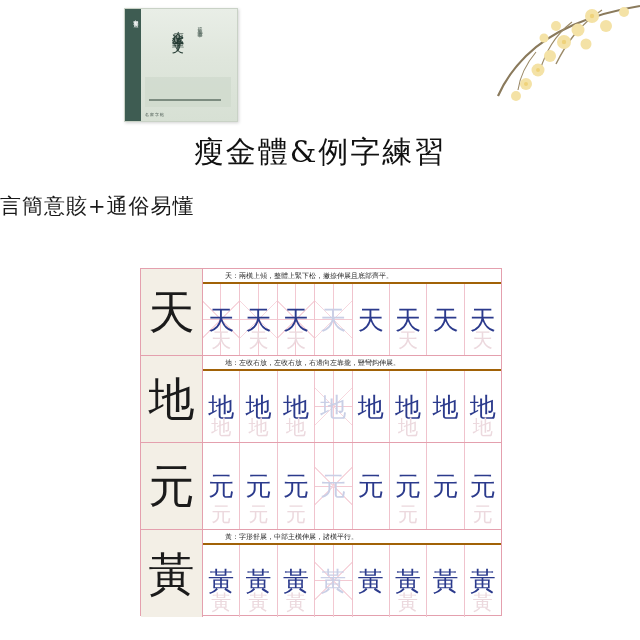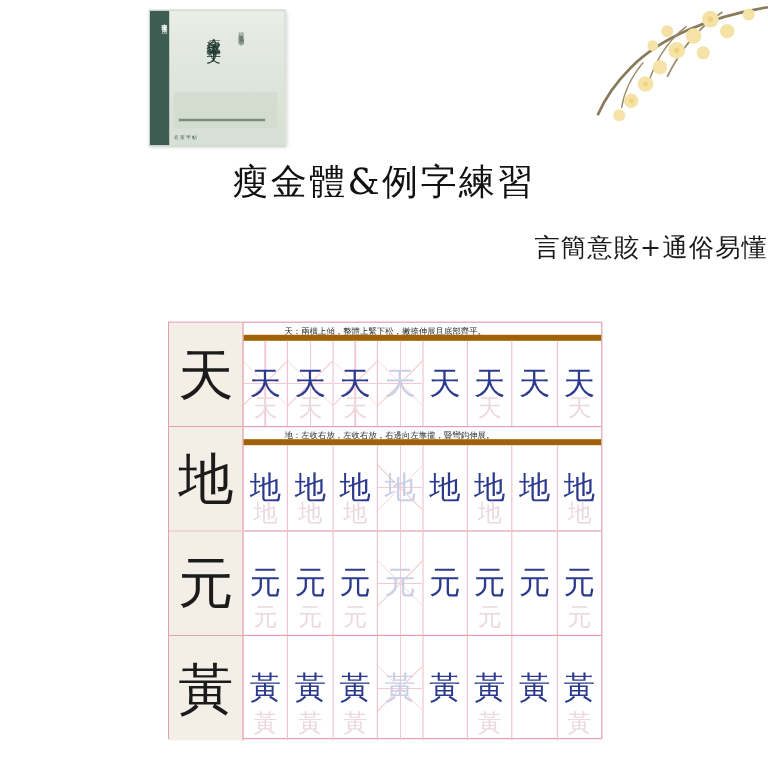--- a/index.html
+++ b/index.html
@@ -115,21 +115,21 @@
     font-family: "DejaVu Serif", serif;
     font-size: 30px;
     letter-spacing: 2px;
     color: #111111;
   }
   .hero-subtitle {
     position: absolute;
     top: 192px;
     left: 0;
     width: 640px;
-    text-align: right;
+    text-align: left;
     font-family: "DejaVu Serif", serif;
     font-size: 21px;
     letter-spacing: 1px;
     color: #1a1a1a;
   }
 
   
   .sheet {
     position: absolute;
     left: 140px;
@@ -169,22 +169,22 @@
     flex: 1;
     display: flex;
     flex-direction: column;
     box-sizing: border-box;
   }
   .tip {
     height: 15px;
     line-height: 15px;
     font-size: 7px;
     color: #2b2b2b;
-    padding-left: 34px;
-    border-bottom: 5px solid #a16207;
+    padding-left: 22px;
+    border-bottom: 2px solid #a16207;
     white-space: nowrap;
     overflow: hidden;
     box-sizing: border-box;
   }
   .cells {
     flex: 1;
     display: flex;
   }
   .cell {
     flex: 1 1 0;
@@ -386,20 +386,21 @@
             <span class="ch ghost" style="position: absolute; bottom: 2px; font-size: 20px;">元</span>
           </div>
         </div>
       </div>
     </div>
     <div class="row">
       <div class="model">
         <span class="glyph">黃</span>
       </div>
       <div class="rowbody">
+        <div class="tip">黃：字形舒展，中部主橫伸展，諸橫平行。</div>
         <div class="cells">
           <div class="cell">
             <span class="ch ink">黃</span>
             <span class="ch ghost" style="position: absolute; bottom: 2px; font-size: 20px;">黃</span>
           </div>
           <div class="cell">
             <span class="ch ink">黃</span>
             <span class="ch ghost" style="position: absolute; bottom: 2px; font-size: 20px;">黃</span>
           </div>
           <div class="cell">

